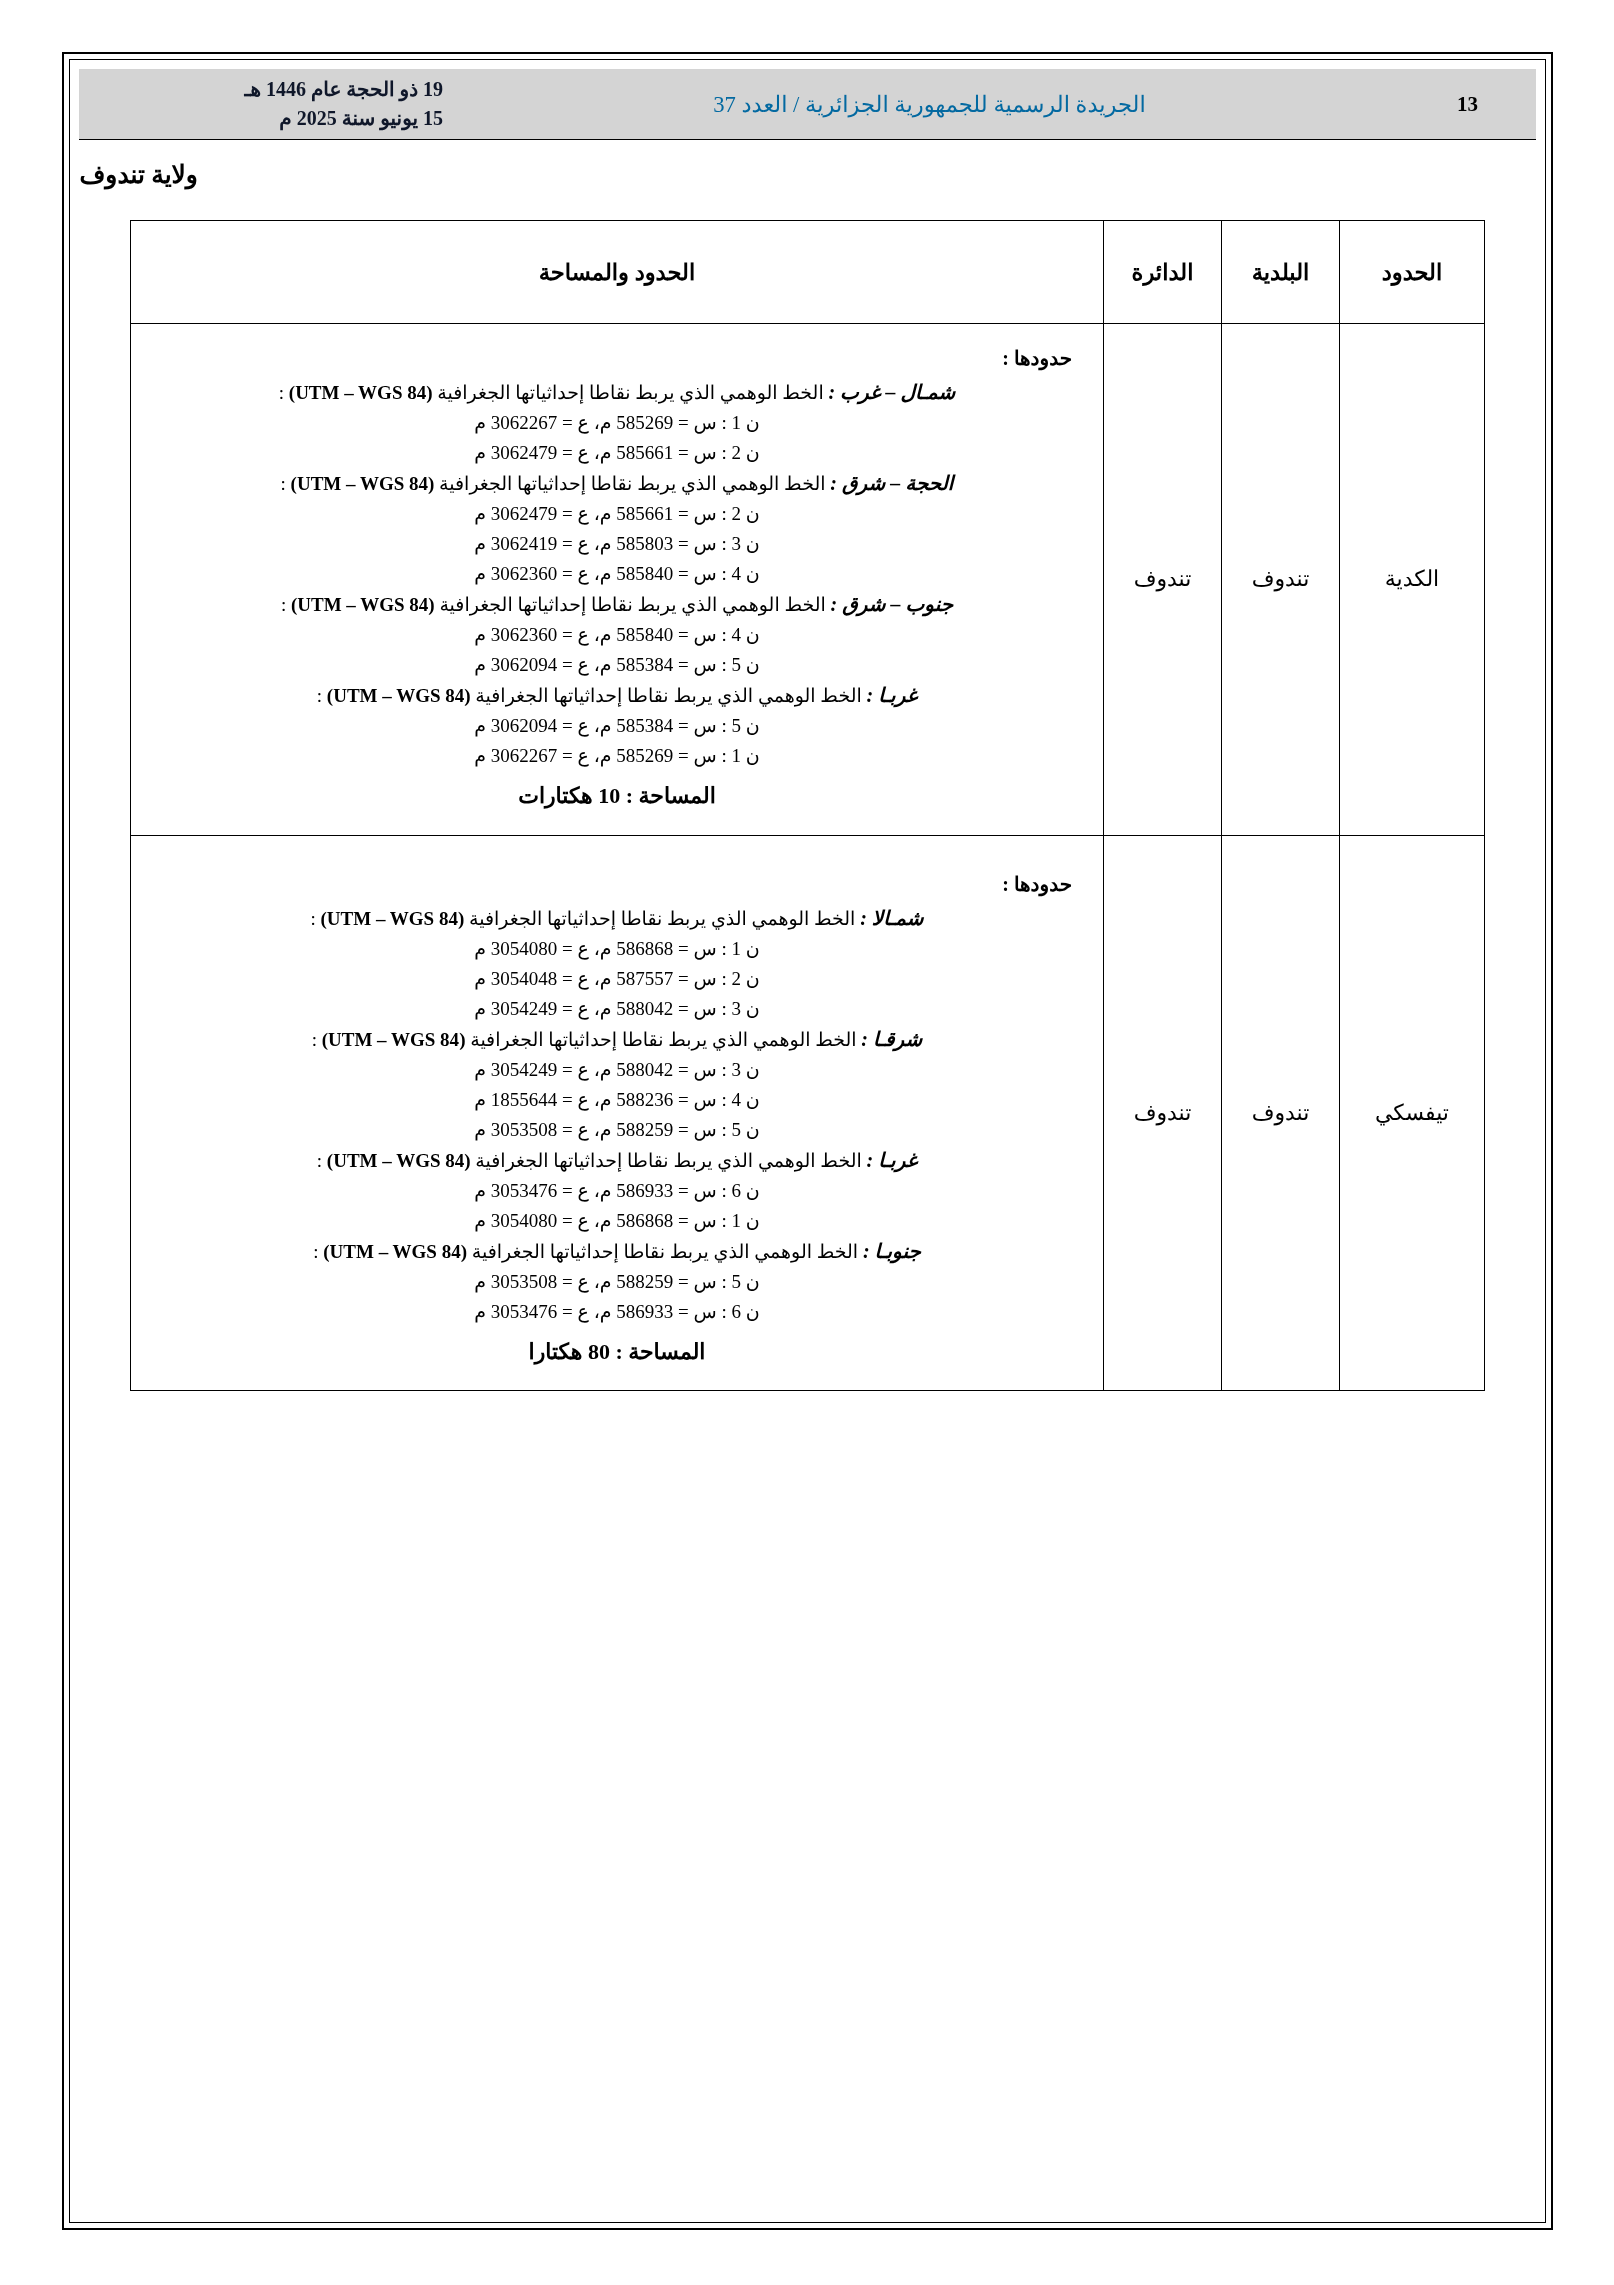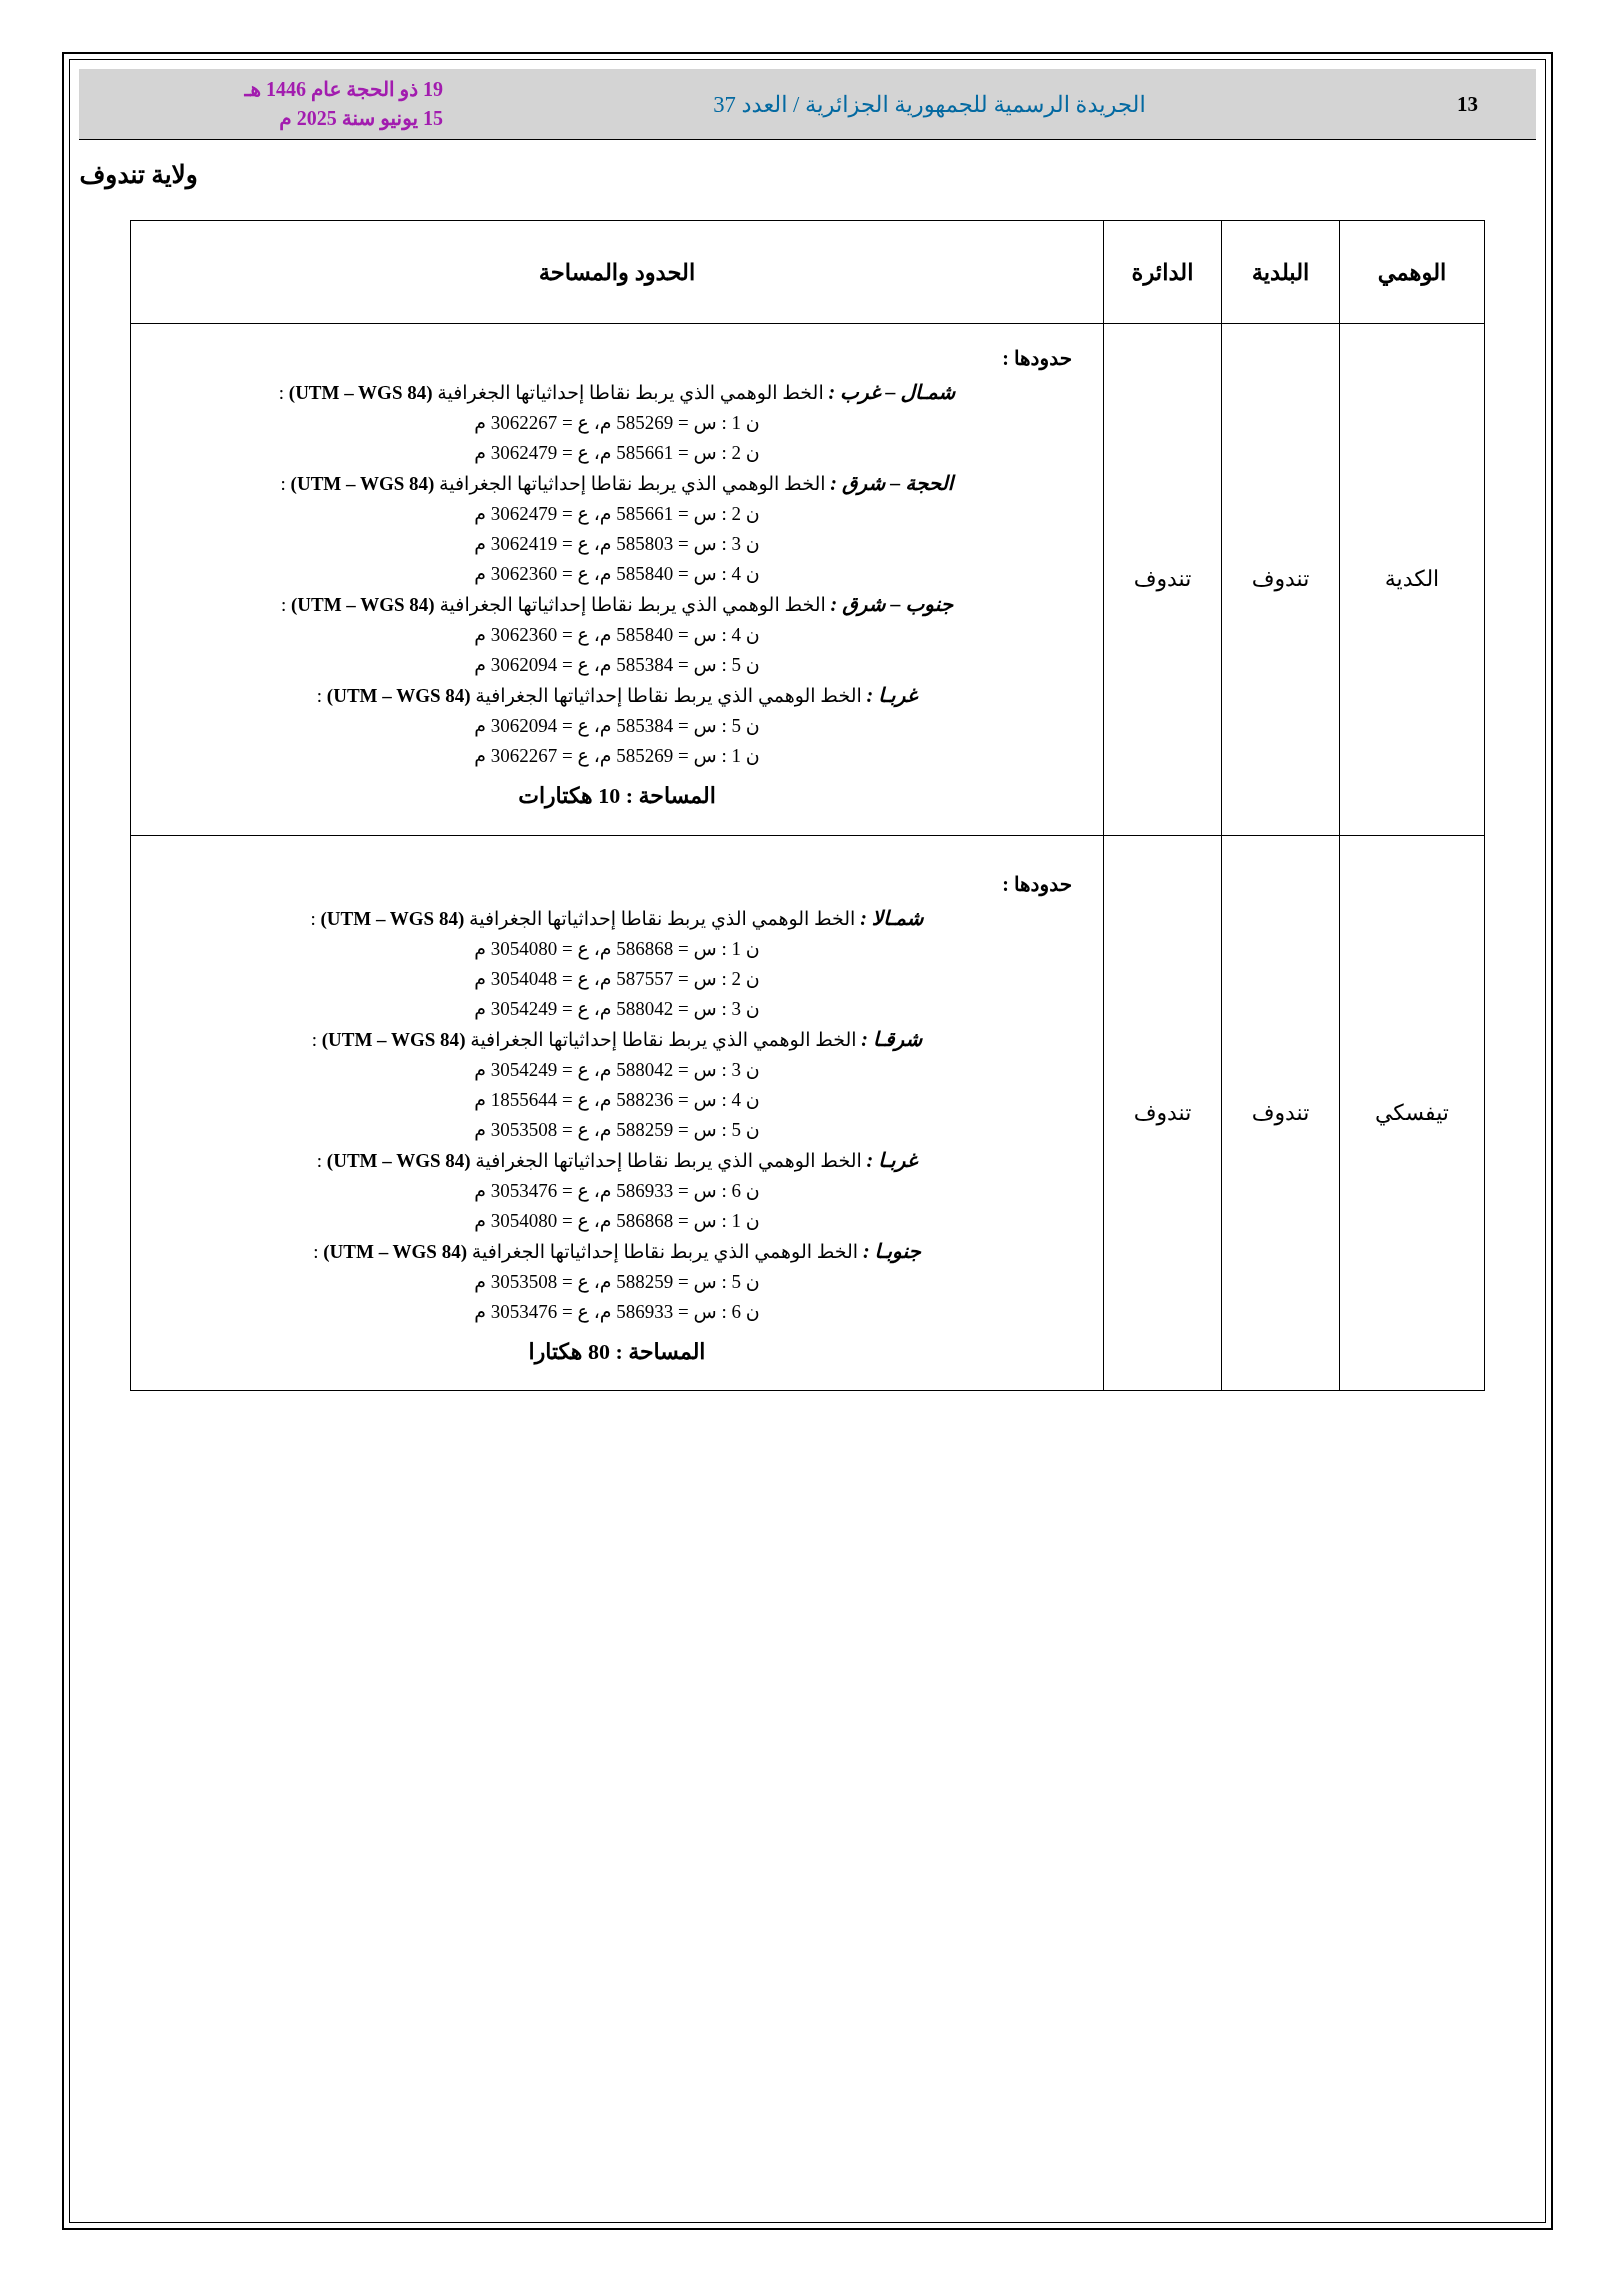--- a/index.html
+++ b/index.html
@@ -81,21 +81,21 @@
     flex-direction: column;
     align-items: flex-start;
     justify-content: center;
     padding-right: 16.3px;
     box-sizing: border-box;
   }
   .header-left div {
     font-weight: bold;
     font-size: 20px;
     line-height: 1.45;
-    color: #a21caf;
+    color: #0f172a;
     direction: rtl;
     width: 100%;
     text-align: right;
   }
   
   .doc-title {
     text-align: left;
     font-weight: bold;
     font-size: 25px;
     margin-top: 20px;
@@ -197,21 +197,21 @@
 
         <table class="main">
           <colgroup>
             <col class="c-name">
             <col class="c-com">
             <col class="c-dair">
             <col class="c-bound">
           </colgroup>
           <thead>
             <tr>
-              <th>الوهمي</th>
+              <th>الحدود</th>
               <th>البلدية</th>
               <th>الدائرة</th>
               <th>الحدود والمساحة</th>
             </tr>
           </thead>
           <tbody id="tbody">
               <tr>
                 <td class="name-cell">الكدية</td>
                 <td class="com-cell">تندوف</td>
                 <td class="dair-cell">تندوف</td>

